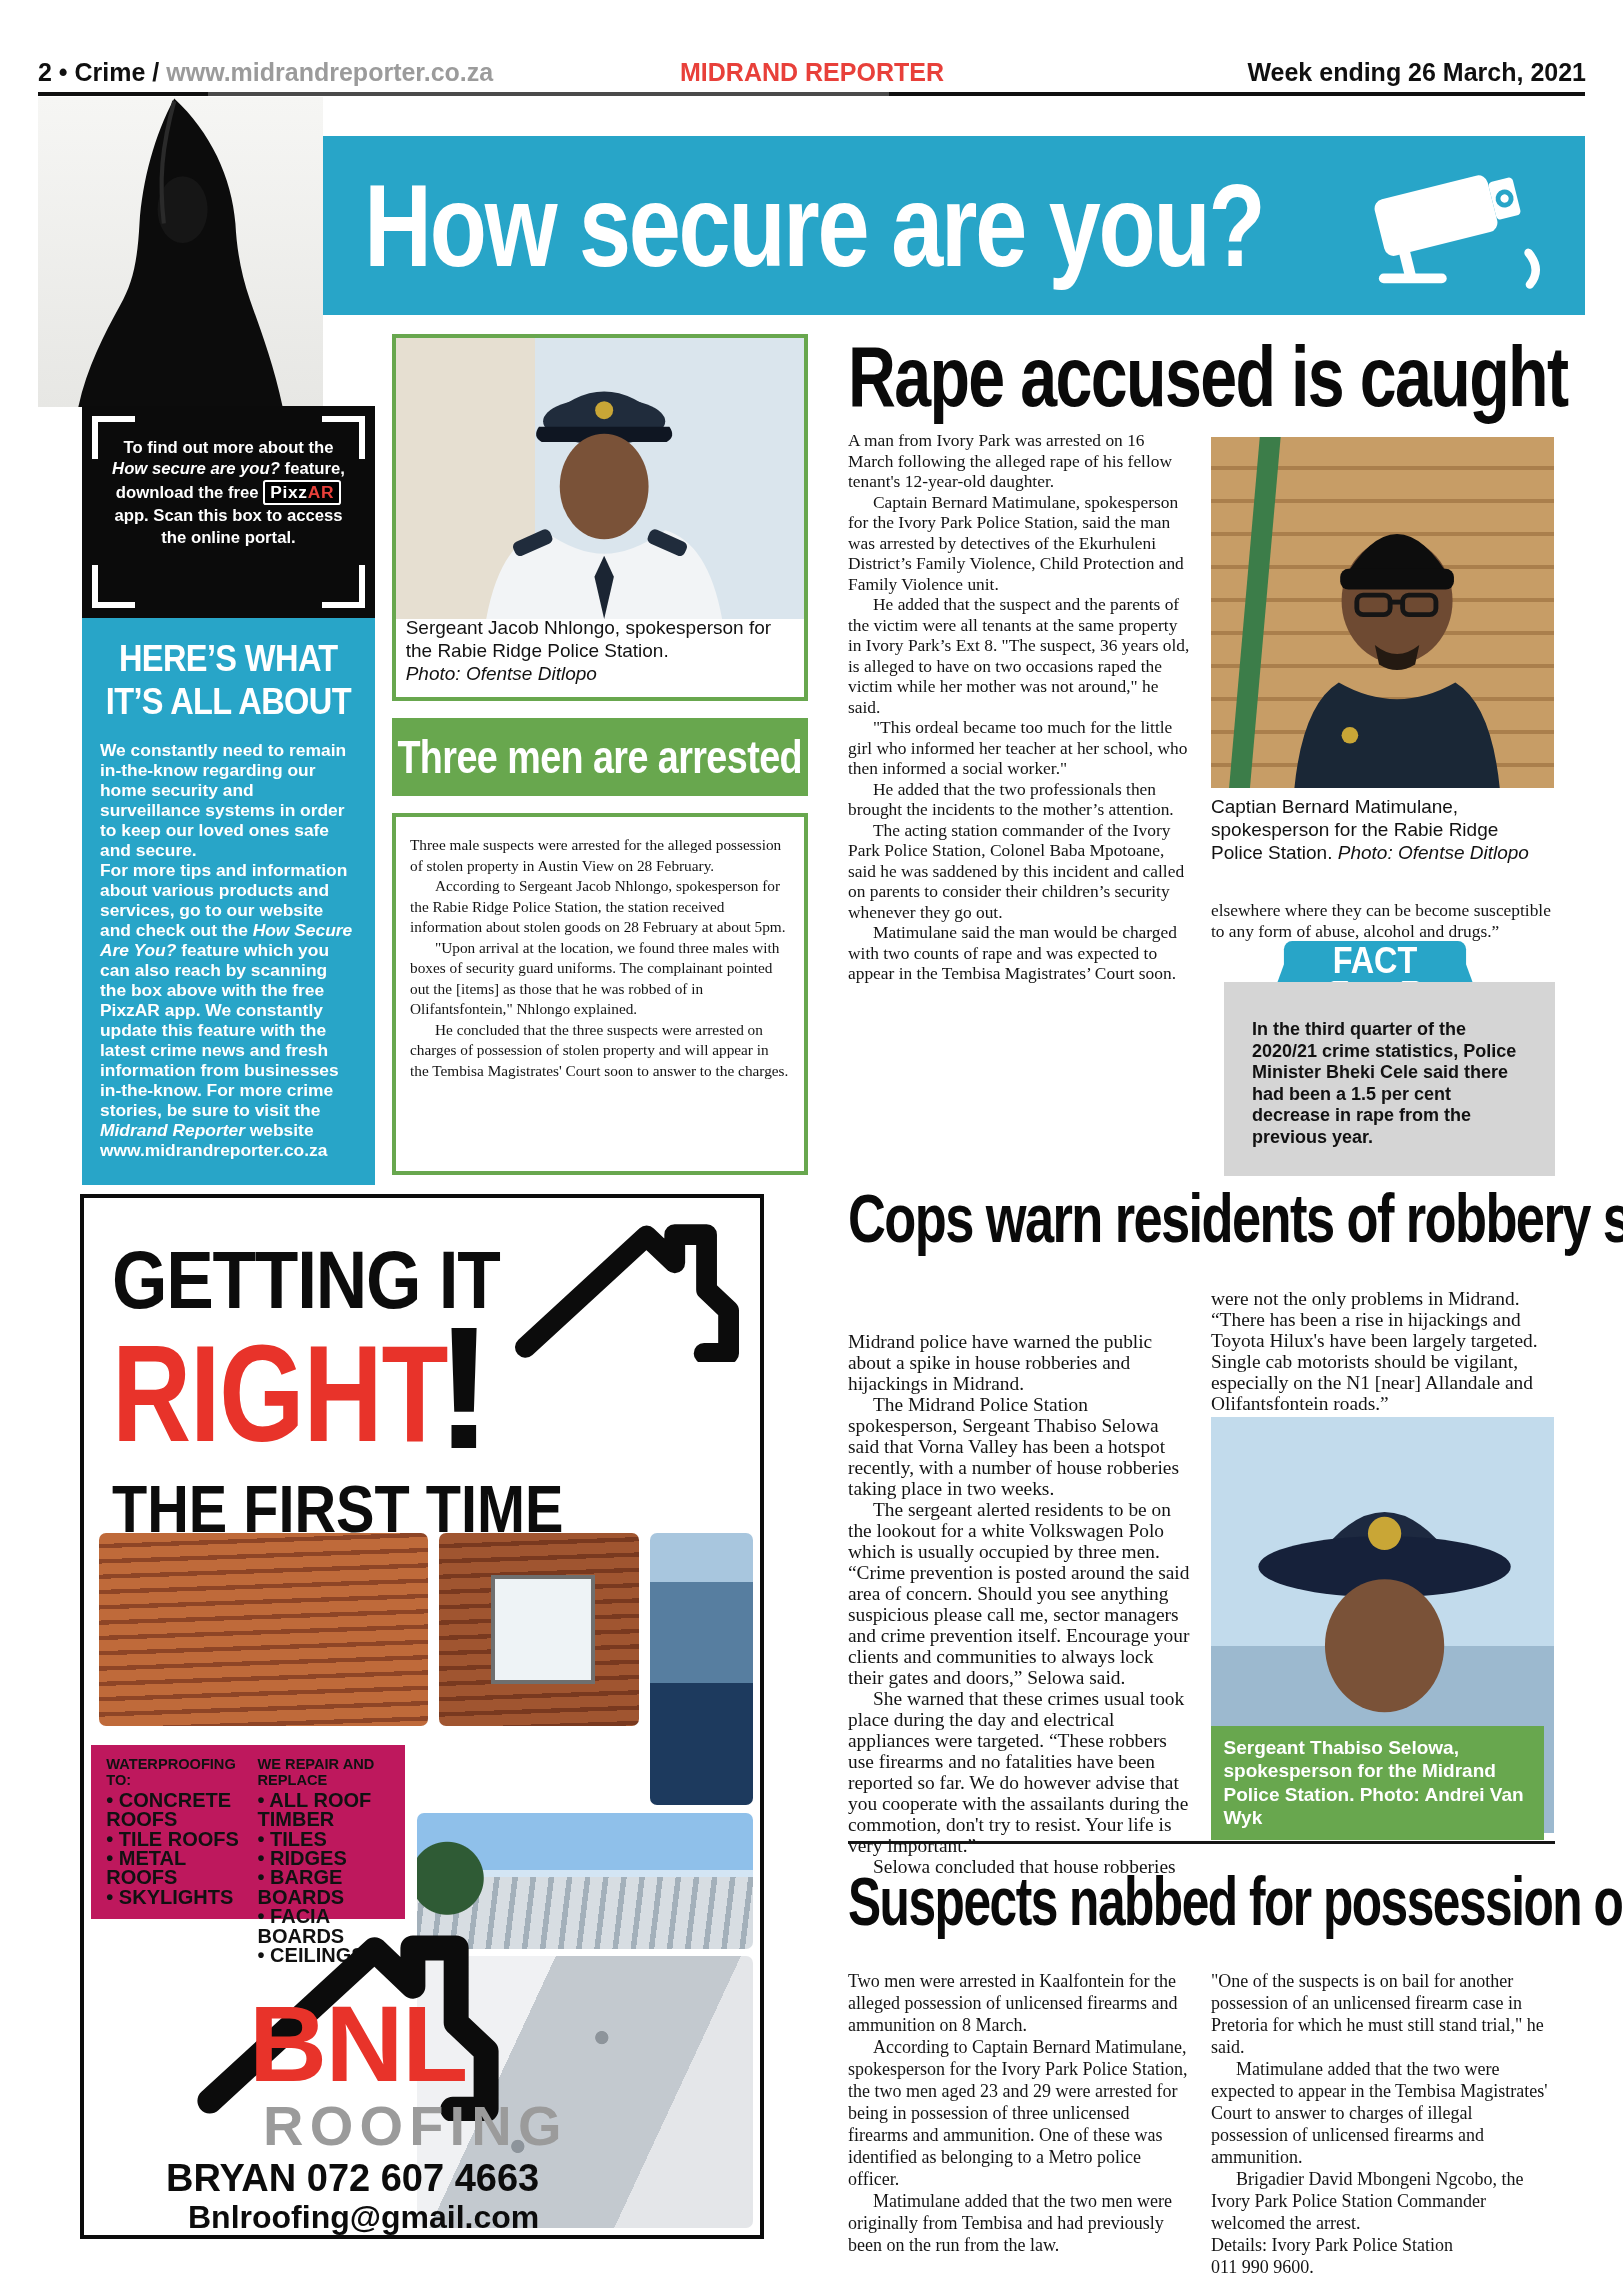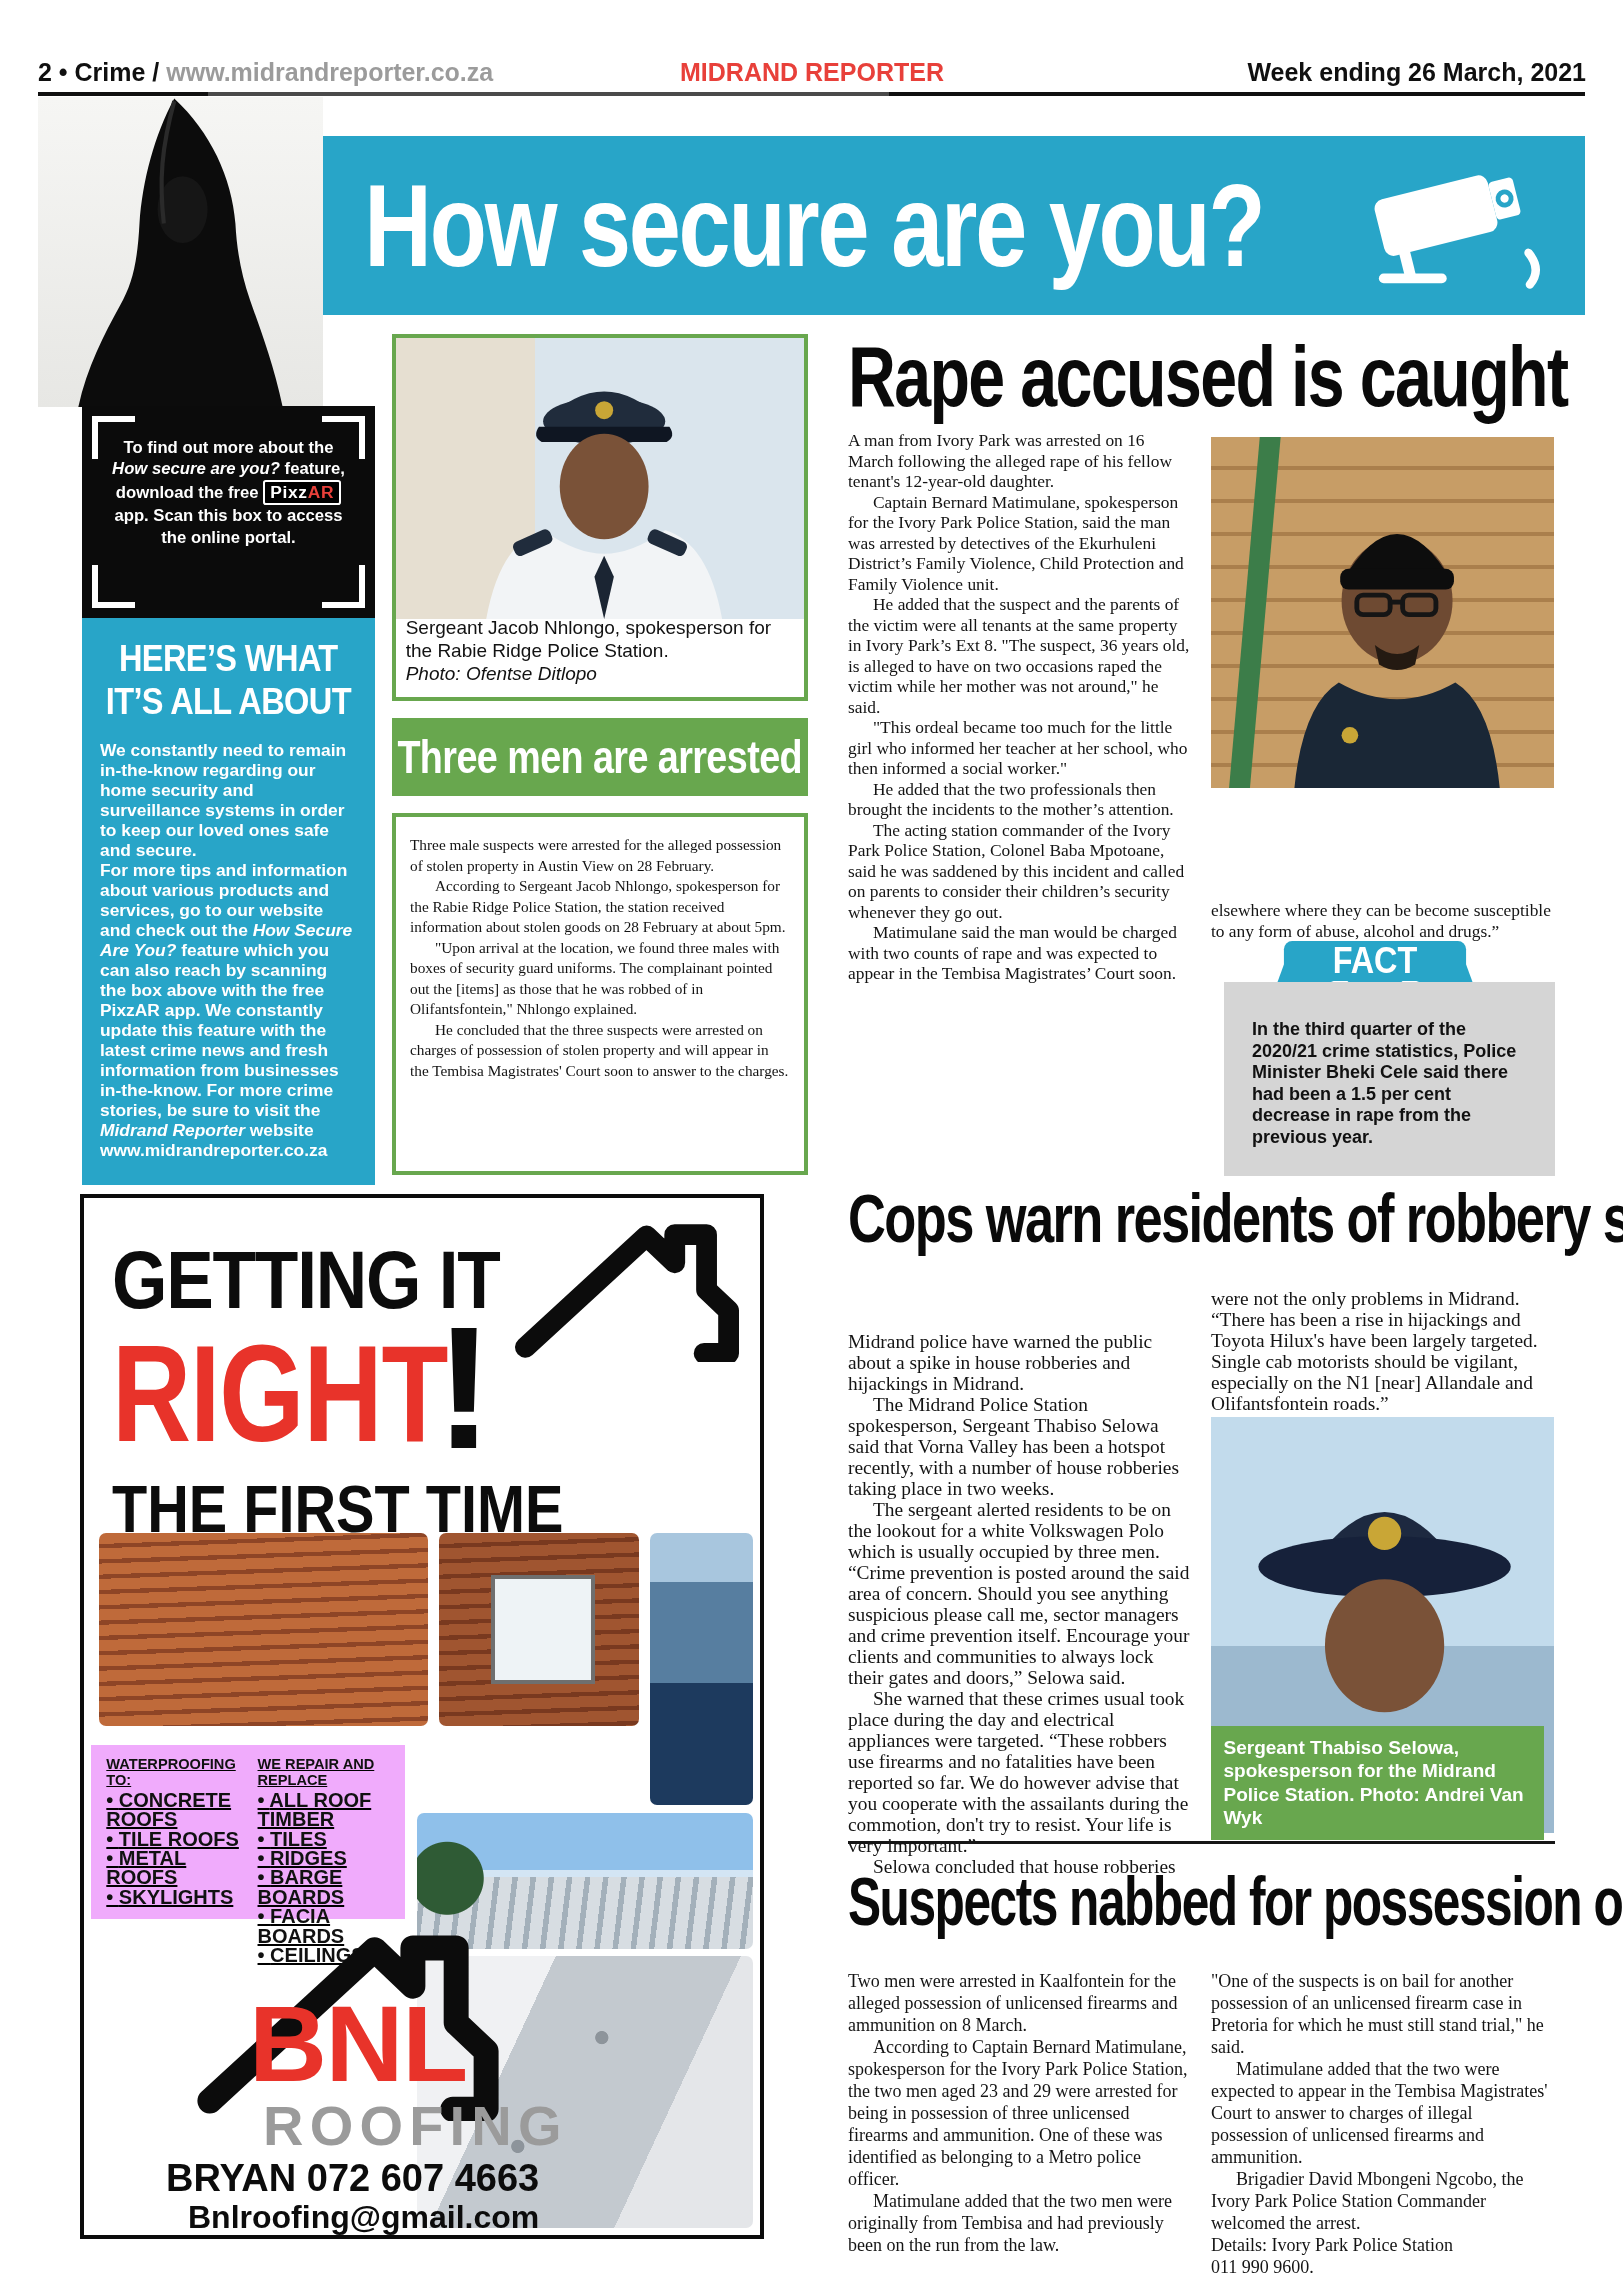--- a/index.html
+++ b/index.html
@@ -96,22 +96,22 @@
   #ad-line3{left:28px;top:272px;}
   #ad-line3 .cx{font-size:67px;font-weight:800;letter-spacing:0;transform:scaleX(.86);color:#0c0c0c;}
   .ad-ph{position:absolute;border-radius:7px;}
   #ph-tile{left:15.3px;top:335px;width:329px;height:193px;
      background:repeating-linear-gradient(178deg,#bf6a3a 0 11px,#8e4526 11px 15.3px);}
   #ph-sky{left:355px;top:335px;width:200px;height:193px;
      background:repeating-linear-gradient(178deg,#a05530 0 11px,#79391f 11px 15.3px);}
   #ph-sky .win{position:absolute;left:26%;top:22%;width:48%;height:52%;background:#eef3f6;border:4.2px solid #6f6f6f;}
   #ph-worker{left:566px;top:335px;width:103px;height:272px;
      background:linear-gradient(180deg,#a8c6de 0 18%,#577ea0 18% 55%,#1d3a5e 55%);}
-  #ad-gray{left:7px;top:547px;width:314px;height:174px;background:#f0abfc;box-sizing:border-box;
-     padding:11px 0 0 15.3px;display:flex;text-decoration:underline;}
+  #ad-gray{left:7px;top:547px;width:314px;height:174px;background:#be185d;box-sizing:border-box;
+     padding:11px 0 0 15.3px;display:flex;}
   .ad-col{margin-right:15.3px;}
   .ad-col h4{margin:0 0 2.8px 0;font-size:14.6px;font-weight:800;color:#111;}
   .ad-col ul{margin:0;padding:0;list-style:none;font-size:20px;font-weight:700;color:#111;line-height:19.4px;}
   .ad-col li:before{content:"•  ";}
   #ph-metal{left:333px;top:615px;width:336px;height:136px;
      background:
        radial-gradient(circle at 9% 48%, #2f5b35 0 36px, rgba(0,0,0,0) 37px),
        linear-gradient(180deg,#8fc0ea 0 42%, #d3e5f4 42% 47%, rgba(0,0,0,0) 47%),
        repeating-linear-gradient(97deg,#d7dde2 0 12.5px,#a3b0ba 12.5px 18px);}
   #ph-ceiling{left:333px;top:758px;width:336px;height:272px;
@@ -233,20 +233,24 @@
       <path d="M188,210 q80,-140 160,0 z" fill="#0d0d0d"></path>
       <rect x="186" y="190" width="164" height="30" rx="12" fill="#0d0d0d"></rect>
       <rect x="210" y="228" width="48" height="28" rx="9" fill="none" stroke="#151515" stroke-width="7"></rect>
       <rect x="276" y="228" width="48" height="28" rx="9" fill="none" stroke="#151515" stroke-width="7"></rect>
       <line x1="258" y1="238" x2="276" y2="238" stroke="#151515" stroke-width="7"></line>
       <path d="M236,300 q32,26 64,0 l-6,28 q-26,16 -52,0 z" fill="#241a12"></path>
       <path d="M120,506 q12,-120 64,-152 q42,24 84,24 q42,0 84,-24 q52,32 64,152 z" fill="#1a2736"></path>
       <circle cx="200" cy="430" r="12" fill="#c9a636"></circle>
     </svg>
   </div>
+  <div class="abs" id="caption2">
+    <span>Captian Bernard Matimulane, spokesperson for the Rabie Ridge Police Station.</span>
+    <span class="credit">Photo: Ofentse Ditlopo</span>
+  </div>
   <div class="abs serif" id="rape-cont">
     <p class="art">elsewhere where they can be become susceptible to any form of abuse, alcohol and drugs.”</p>
   </div>
 
   <div class="abs" id="fact-ribbon">
     <svg width="222" height="69" viewBox="0 0 320 100">
       <polygon points="28,34 100,58 6,94" fill="#28a5c8"></polygon>
       <polygon points="292,34 220,58 314,94" fill="#28a5c8"></polygon>
       <polygon points="118,56 202,56 160,94" fill="#28a5c8"></polygon>
       <rect x="28" y="0" width="264" height="58" rx="12" fill="#28a5c8"></rect>

